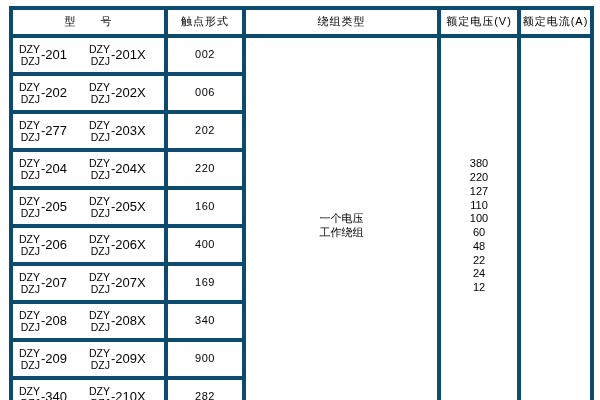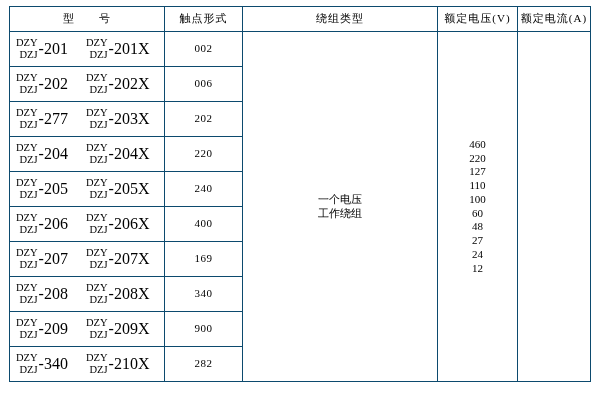--- a/index.html
+++ b/index.html
@@ -21,28 +21,27 @@
     box-sizing: border-box;
   }
   table.spec {
     border-collapse: collapse;
     width: 581px;
     margin-left: 9px;
     margin-top: 6px;
     table-layout: fixed;
   }
   table.spec td, table.spec th {
-    border: 1px solid #0c4a6e;
+    border: 4px solid #0c4a6e;
     font-weight: normal;
     padding: 0;
     vertical-align: middle;
     text-align: center;
     font-size: 11px;
     line-height: 1.25;
-    font-family: Liberation Serif, serif;
   }
   thead td {
     height: 24px;
     font-size: 12px;
     letter-spacing: 1px;
   }
   .col-model { width: 155px; }
   .col-contact { width: 78px; }
   .col-winding { width: 195px; }
   .col-voltage { width: 80px; }
@@ -66,21 +65,21 @@
     width: 70px;
   }
   .mstack {
     display: flex;
     flex-direction: column;
     align-items: flex-end;
     line-height: 1.15;
     font-size: 10.5px;
   }
   .msuffix {
-    font-size: 16px;
+    font-size: 13px;
     padding-left: 1px;
     white-space: nowrap;
   }
   .contact-cell {
     font-size: 12px;
     letter-spacing: 0.5px;
   }
   .winding-cell {
     font-size: 12px;
     line-height: 2.1;
@@ -135,28 +134,28 @@
               <span class="msuffix">-201X</span>
             </div>
           </div>
         </td>
         <td class="contact-cell">002</td>
         <td class="winding-cell" rowspan="10">
           <div>一个电压</div>
           <div>工作绕组</div>
         </td>
         <td class="voltage-cell" rowspan="10">
-          <div>460</div>
+          <div>380</div>
           <div>220</div>
           <div>127</div>
           <div>110</div>
           <div>100</div>
           <div>60</div>
           <div>48</div>
-          <div>27</div>
+          <div>22</div>
           <div>24</div>
           <div>12</div>
         </td>
         <td class="current-cell" rowspan="10"></td>
       </tr>
 
       <tr>
         <td class="model-cell">
           <div class="model-inner">
             <div class="mgroup">
@@ -234,21 +233,21 @@
             </div>
             <div class="mgroup">
               <div class="mstack">
                 <span>DZY</span>
                 <span>DZJ</span>
               </div>
               <span class="msuffix">-205X</span>
             </div>
           </div>
         </td>
-        <td class="contact-cell">240</td>
+        <td class="contact-cell">160</td>
       </tr>
 
       <tr>
         <td class="model-cell">
           <div class="model-inner">
             <div class="mgroup">
               <div class="mstack">
                 <span>DZY</span>
                 <span>DZJ</span>
               </div>

